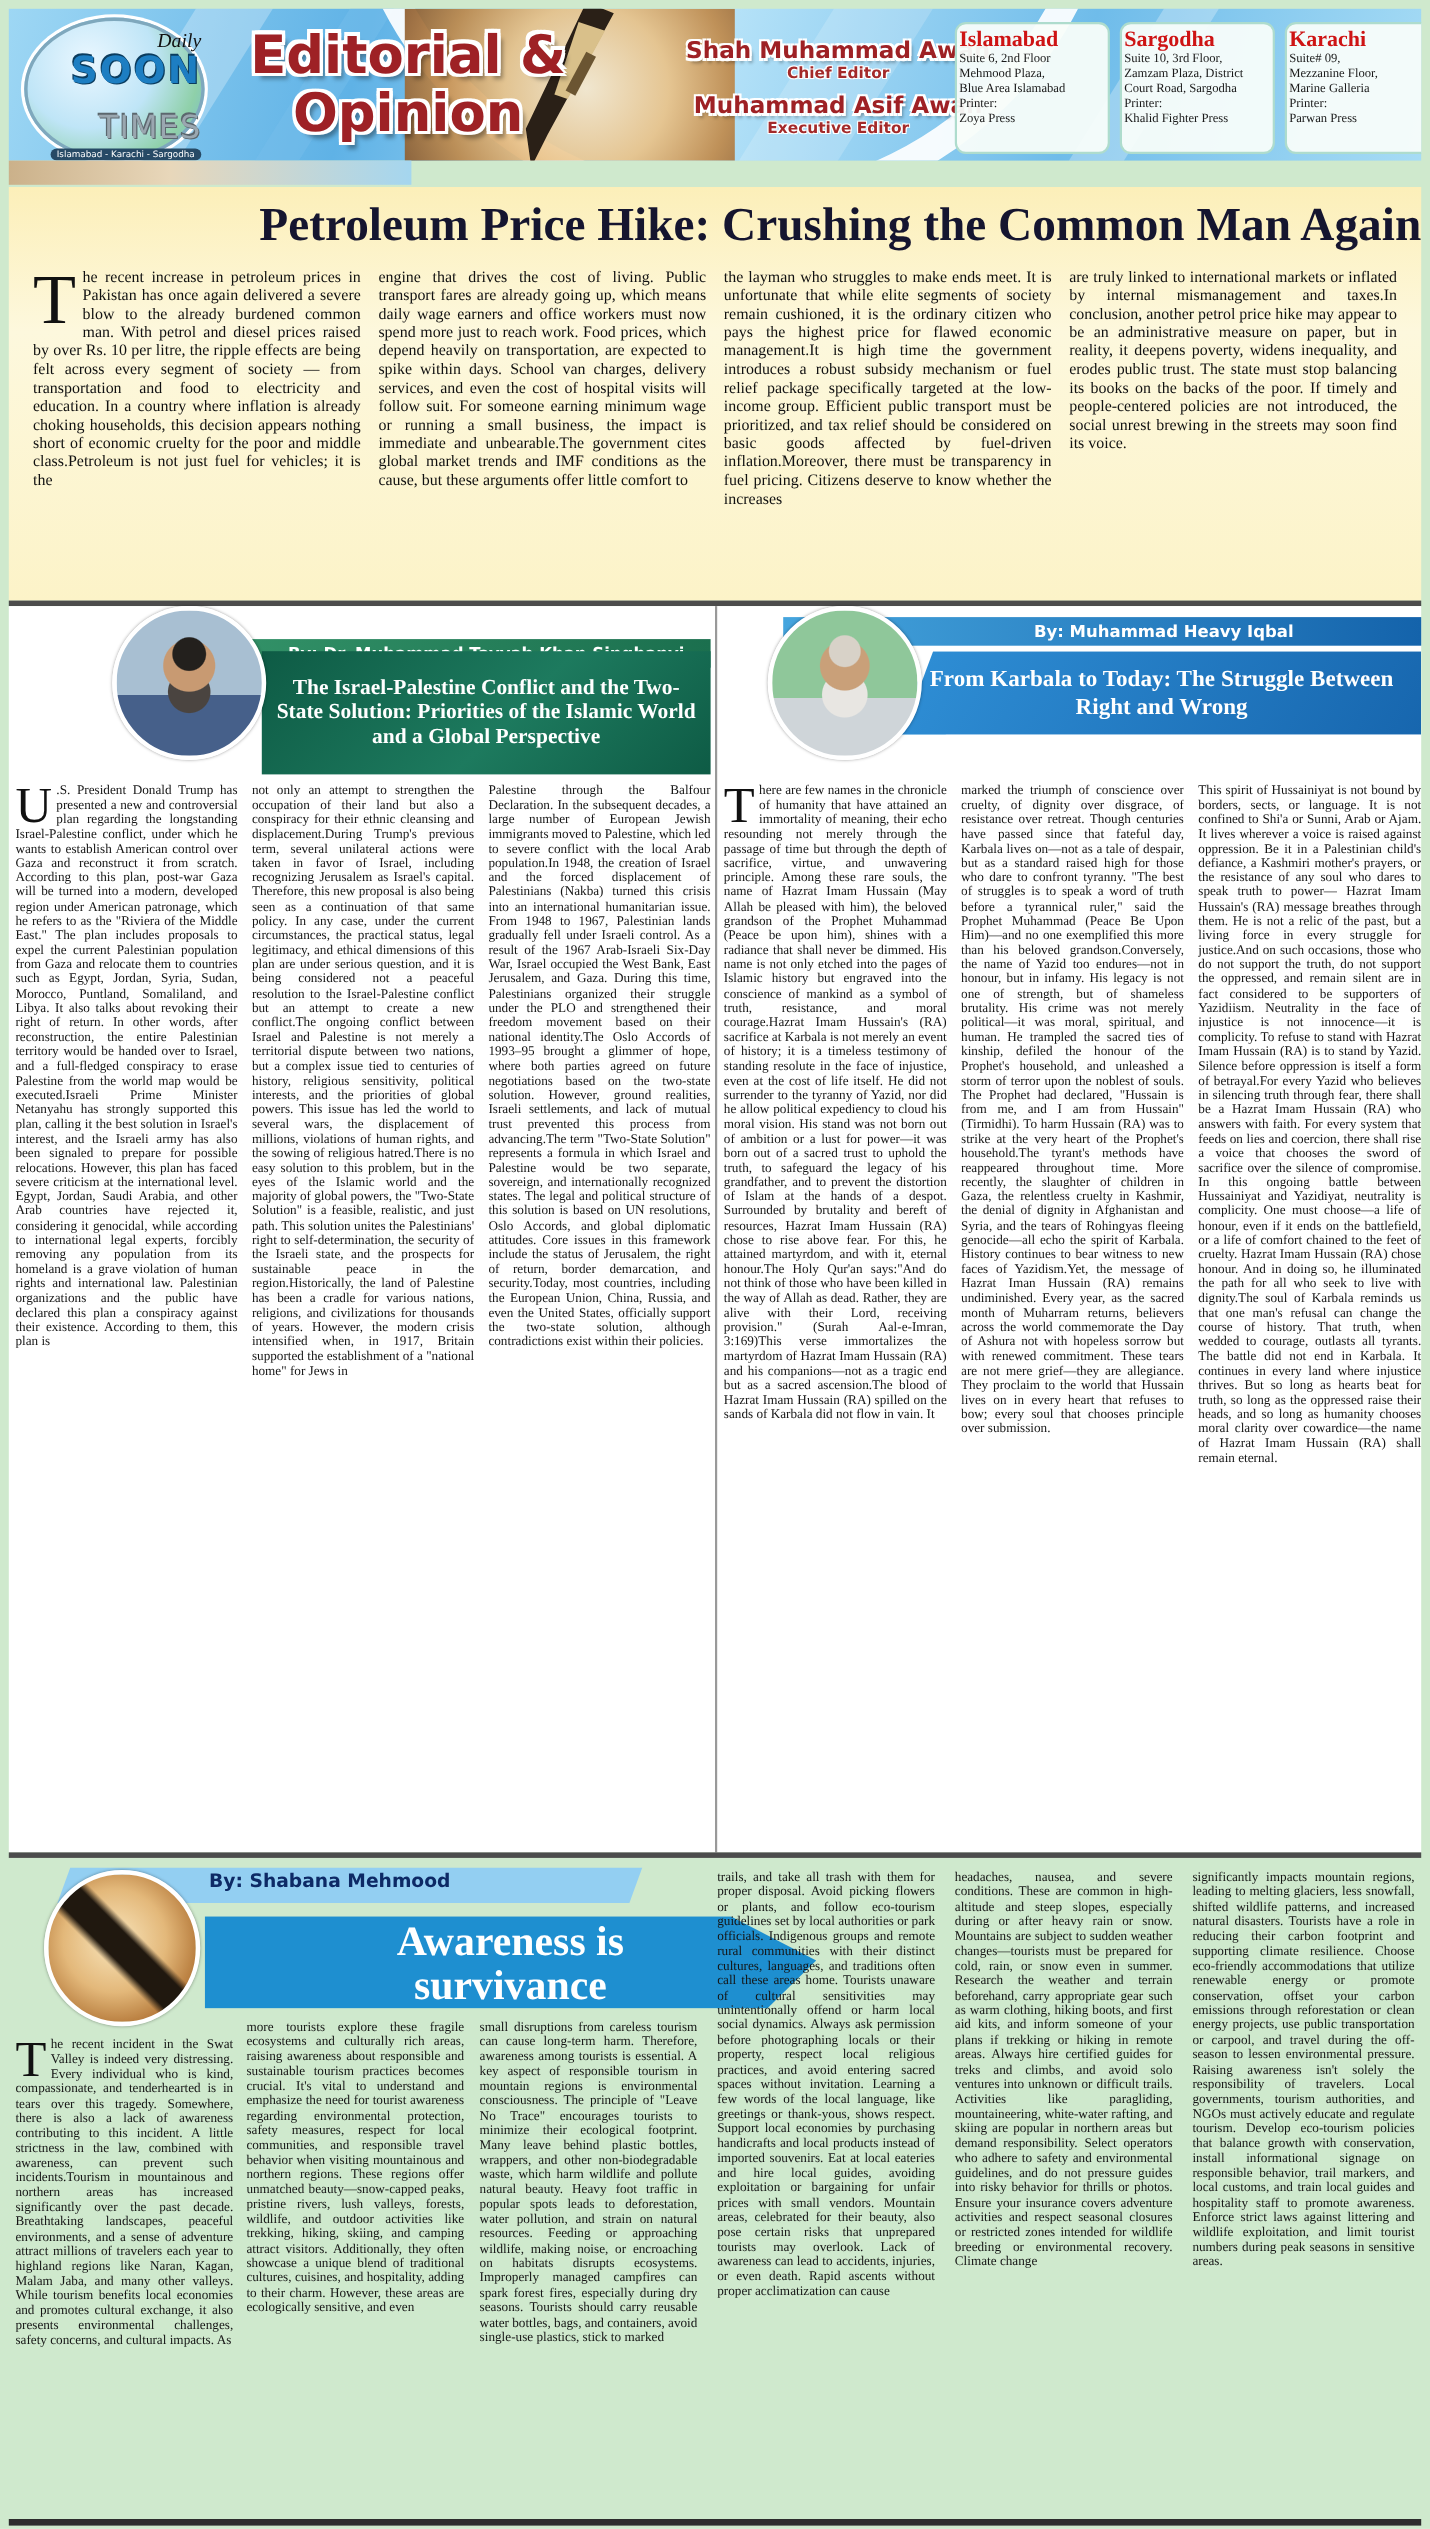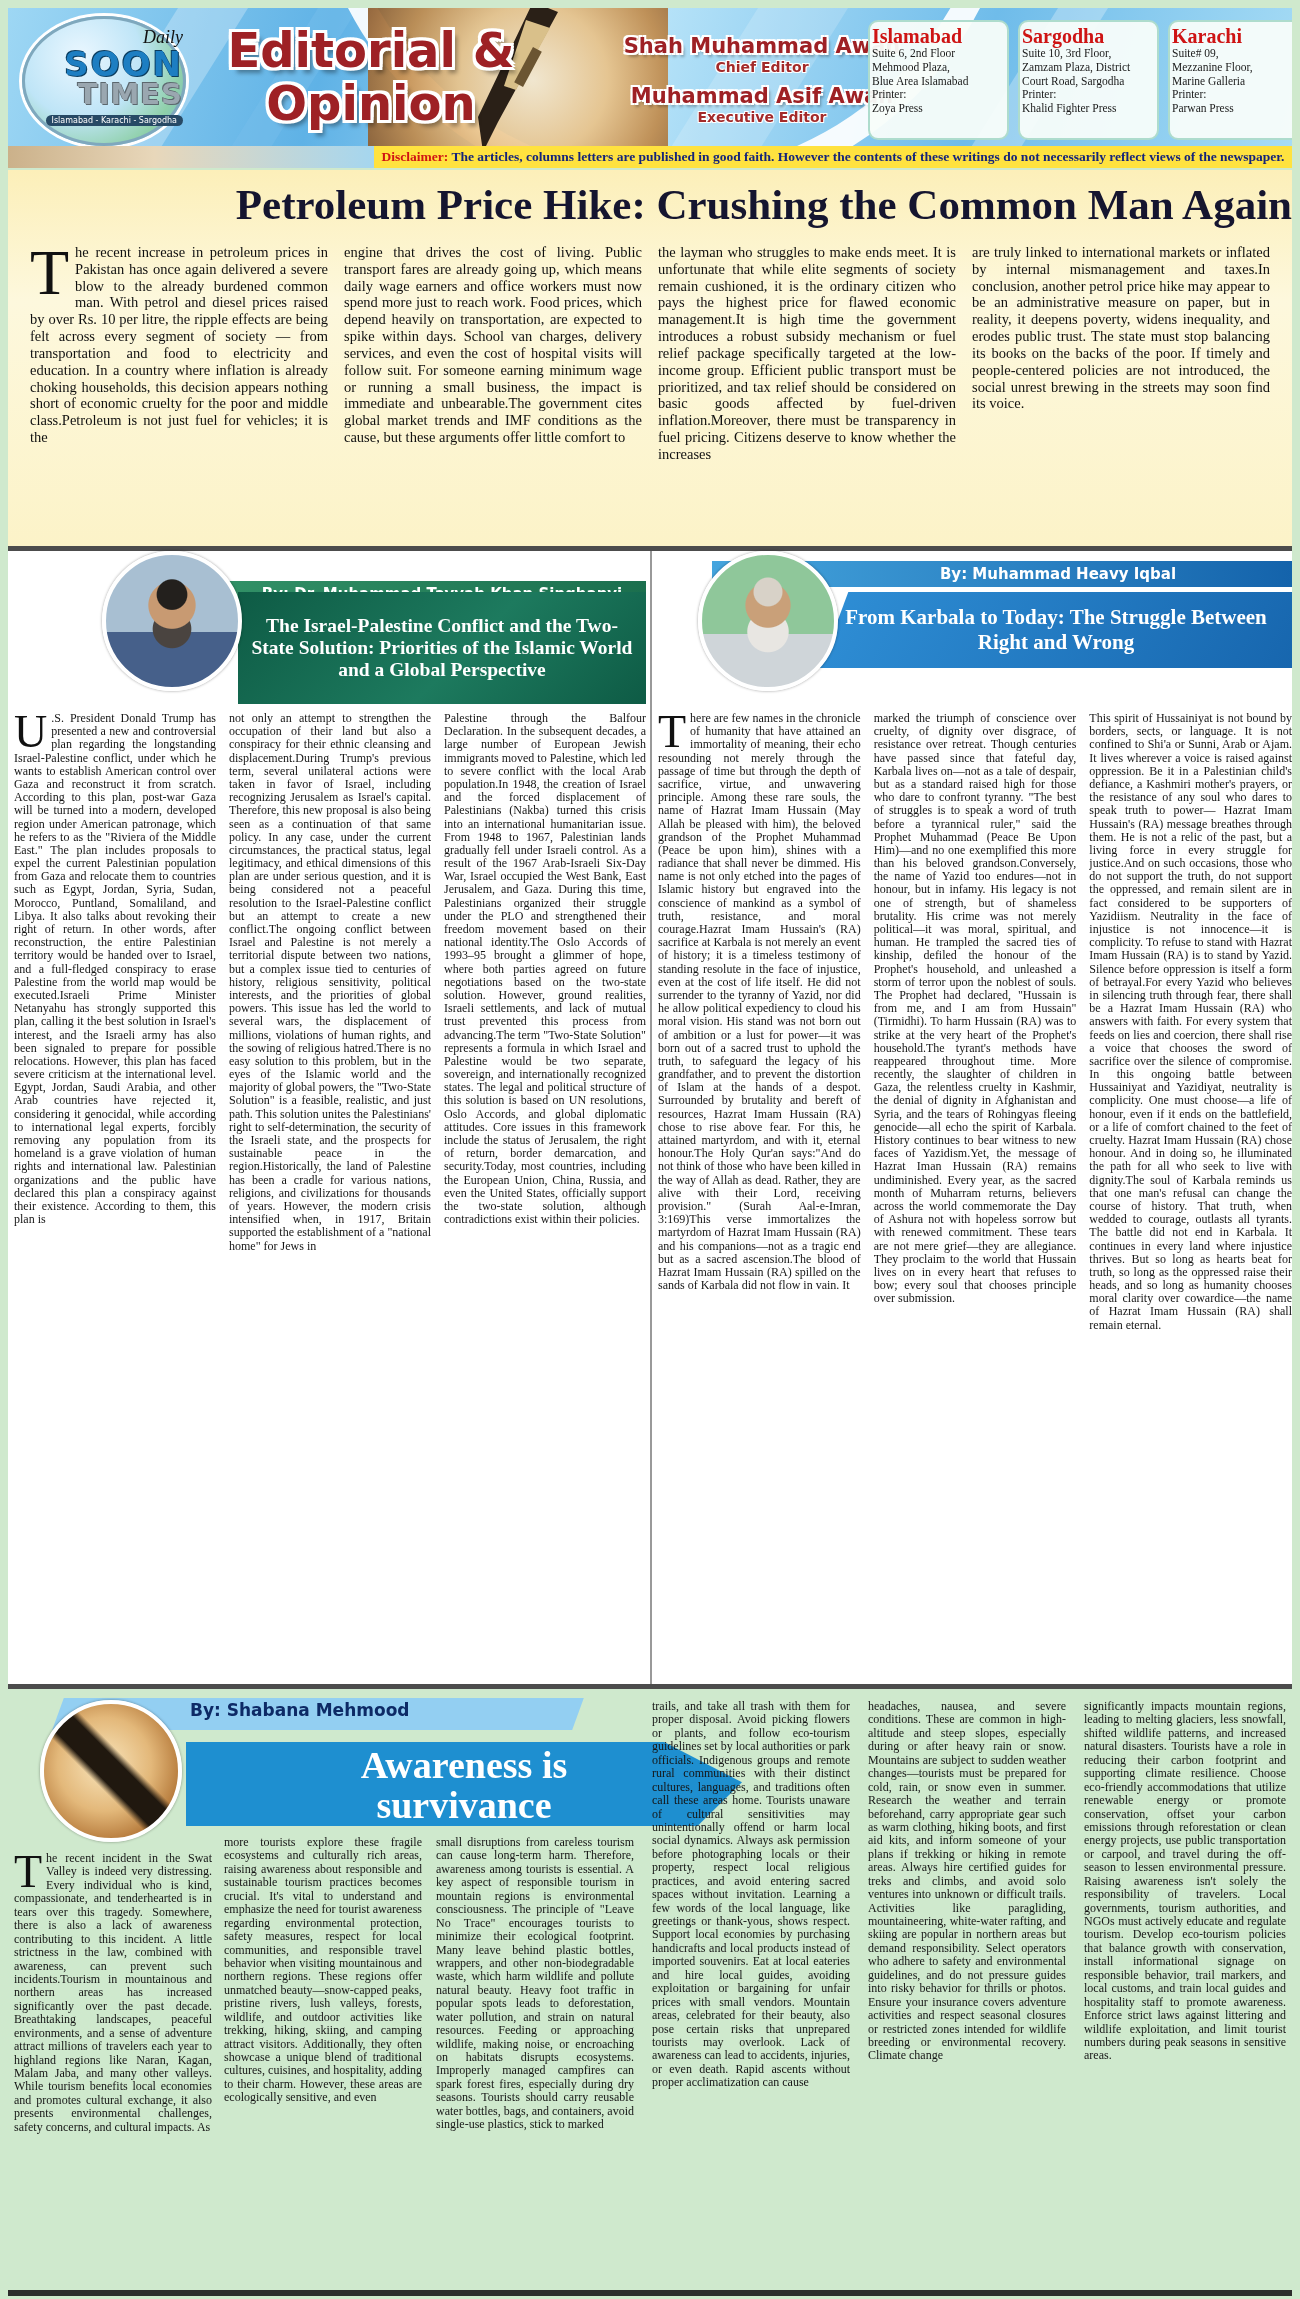--- a/index.html
+++ b/index.html
@@ -20,22 +20,22 @@
     background:radial-gradient(circle at 55% 45%,#f8e8cc 0%,#ecc végén 0%,#eac389 40%,#c08a4b 70%,#85552a 100%);
     background:radial-gradient(circle at 55% 45%,#f8e8cc 0%,#eac389 40%,#c08a4b 70%,#85552a 100%);
     opacity:0.92;}
   .pen-nib{position:absolute;left:430px;top:-6px;width:150px;height:160px;}
   .logo{position:absolute;left:14px;top:8px;width:158px;height:124px;border-radius:50%;
     background:radial-gradient(circle at 35% 30%,#eaf7ff 0%,#bfe5f7 45%,#8fd0a9 75%,#6fb6d8 100%);
     border:3px solid #7fa8bd;text-align:right;box-shadow:0 0 0 3px #fff;}
   .logo-daily{font-style:italic;font-size:18px;color:#111;margin-top:8px;}
   .logo-soon{font-family:"DejaVu Sans",sans-serif;font-weight:bold;font-size:34px;line-height:0.95;color:#1d7ec2;
     text-shadow:-1px -1px 0 #0b3c5e,1px 1px 0 #0b3c5e;letter-spacing:2px;}
-  .logo-times{font-family:"DejaVu Sans",sans-serif;font-weight:bold;font-size:29px;line-height:1.0;color:#9aa7b0;
-    text-shadow:-1px -1px 0 #5c676e,1px 1px 0 #5c676e;letter-spacing:1px;}
+  .logo-times{font-family:"DejaVu Sans",sans-serif;font-weight:normal;font-size:29px;line-height:1.0;color:#9aa7b0;
+    text-shadow:-1px -1px 0 #5c676e,1px 1px 0 #5c676e;letter-spacing:1px;margin-top:21px;}
   .logo-ribbon{display:inline-block;margin-top:3px;background:#274a66;color:#fff;font-size:8px;
     font-family:"DejaVu Sans",sans-serif;padding:1px 6px;border-radius:6px;}
   .ed-title{position:absolute;left:188px;top:16px;width:350px;text-align:center;
     font-family:"DejaVu Sans",sans-serif;font-weight:bold;font-size:48px;line-height:1.1;color:#9e2125;
     text-shadow:-3px -3px 0 #fff,3px -3px 0 #fff,-3px 3px 0 #fff,3px 3px 0 #fff,0 -3px 0 #fff,0 3px 0 #fff,-3px 0 0 #fff,3px 0 0 #fff,5px 6px 4px rgba(0,0,0,0.35);}
   .editors{position:absolute;left:614px;top:26px;width:280px;text-align:center;font-family:"DejaVu Sans",sans-serif;}
   .editor-name{font-size:21px;font-weight:bold;color:#9e2125;
     text-shadow:-2px -2px 0 #fff,2px -2px 0 #fff,-2px 2px 0 #fff,2px 2px 0 #fff,3px 4px 3px rgba(0,0,0,0.3);}
   .editor-role{font-size:14px;font-weight:bold;color:#a32a2a;margin:1px 0 9px 0;
     text-shadow:-1px -1px 0 #fff,1px -1px 0 #fff,-1px 1px 0 #fff,1px 1px 0 #fff;}
@@ -177,23 +177,20 @@
         <div class="office-line">Suite# 09,</div>
         <div class="office-line">Mezzanine Floor,</div>
         <div class="office-line">Marine Galleria</div>
         <div class="office-line">Printer:</div>
         <div class="office-line">Parwan Press</div>
       </div>
     </div>
   </div>
   <div class="header-ext"></div>
 
-  <div class="disclaimer">
-    <span class="disc-label">Disclaimer:</span><span> The articles, columns letters are published in good faith. However the contents of these writings do not necessarily reflect views of the newspaper.</span>
-  </div>
 
   <div class="editorial">
     <div class="headline">Petroleum Price Hike: Crushing the Common Man Again</div>
     <div class="ed-cols">
       <div class="ed-col"><span class="dropcap-big">T</span><span>he recent increase in petroleum prices in Pakistan has once again delivered a severe blow to the already burdened common man. With petrol and diesel prices raised by over Rs. 10 per litre, the ripple effects are being felt across every segment of society — from transportation and food to electricity and education. In a country where inflation is already choking households, this decision appears nothing short of economic cruelty for the poor and middle class.Petroleum is not just fuel for vehicles; it is the</span></div>
       <div class="ed-col">engine that drives the cost of living. Public transport fares are already going up, which means daily wage earners and office workers must now spend more just to reach work. Food prices, which depend heavily on transportation, are expected to spike within days. School van charges, delivery services, and even the cost of hospital visits will follow suit. For someone earning minimum wage or running a small business, the impact is immediate and unbearable.The government cites global market trends and IMF conditions as the cause, but these arguments offer little comfort to</div>
       <div class="ed-col">the layman who struggles to make ends meet. It is unfortunate that while elite segments of society remain cushioned, it is the ordinary citizen who pays the highest price for flawed economic management.It is high time the government introduces a robust subsidy mechanism or fuel relief package specifically targeted at the low-income group. Efficient public transport must be prioritized, and tax relief should be considered on basic goods affected by fuel-driven inflation.Moreover, there must be transparency in fuel pricing. Citizens deserve to know whether the increases</div>
       <div class="ed-col">are truly linked to international markets or inflated by internal mismanagement and taxes.In conclusion, another petrol price hike may appear to be an administrative measure on paper, but in reality, it deepens poverty, widens inequality, and erodes public trust. The state must stop balancing its books on the backs of the poor. If timely and people-centered policies are not introduced, the social unrest brewing in the streets may soon find its voice.</div>
     </div>
   </div>

